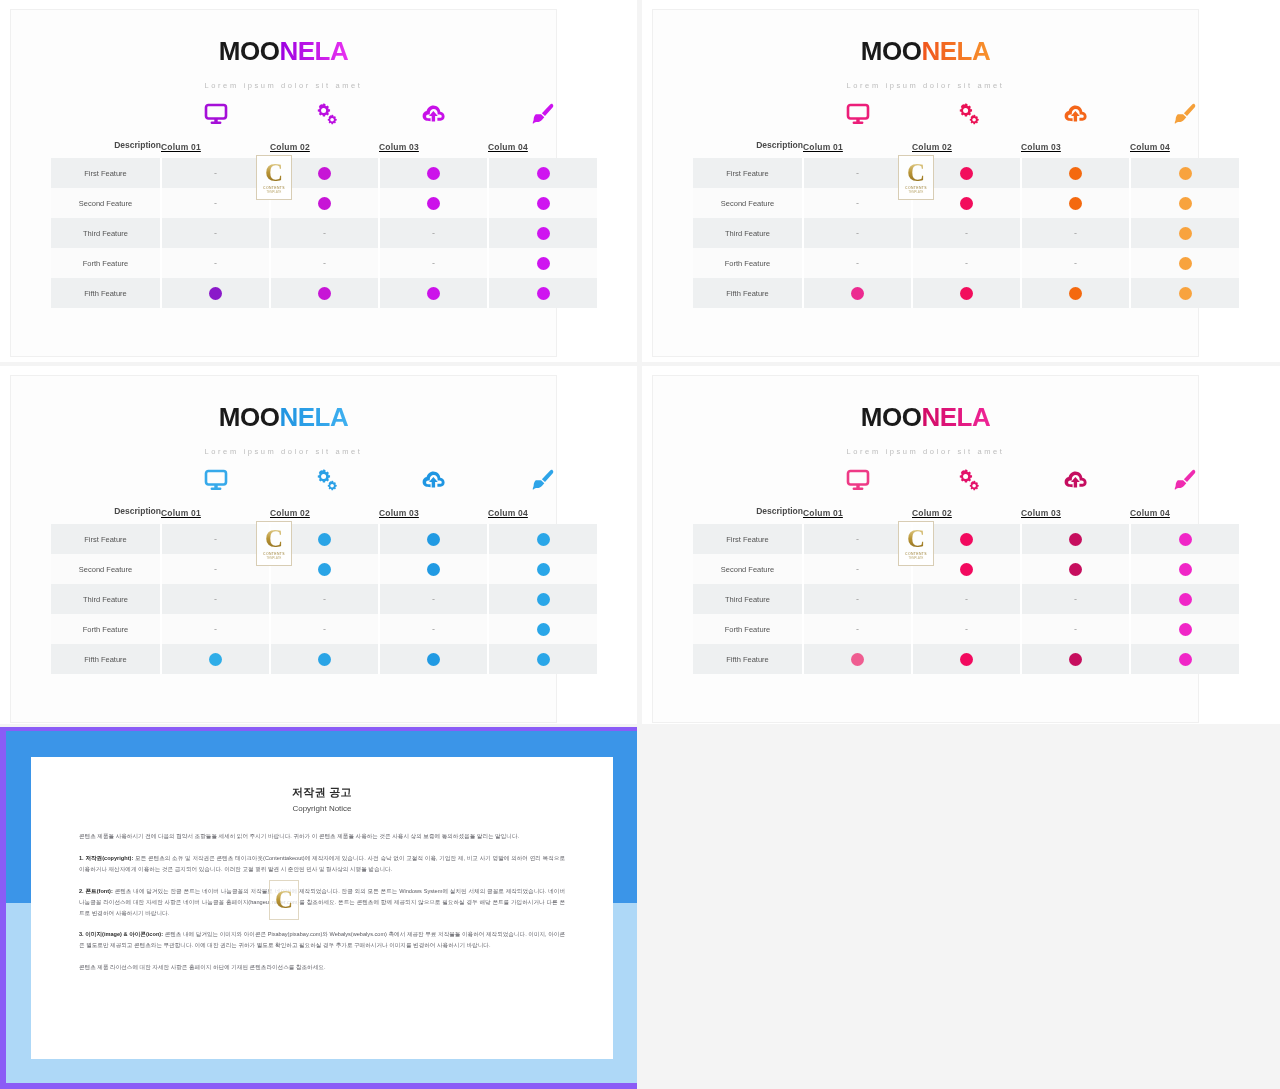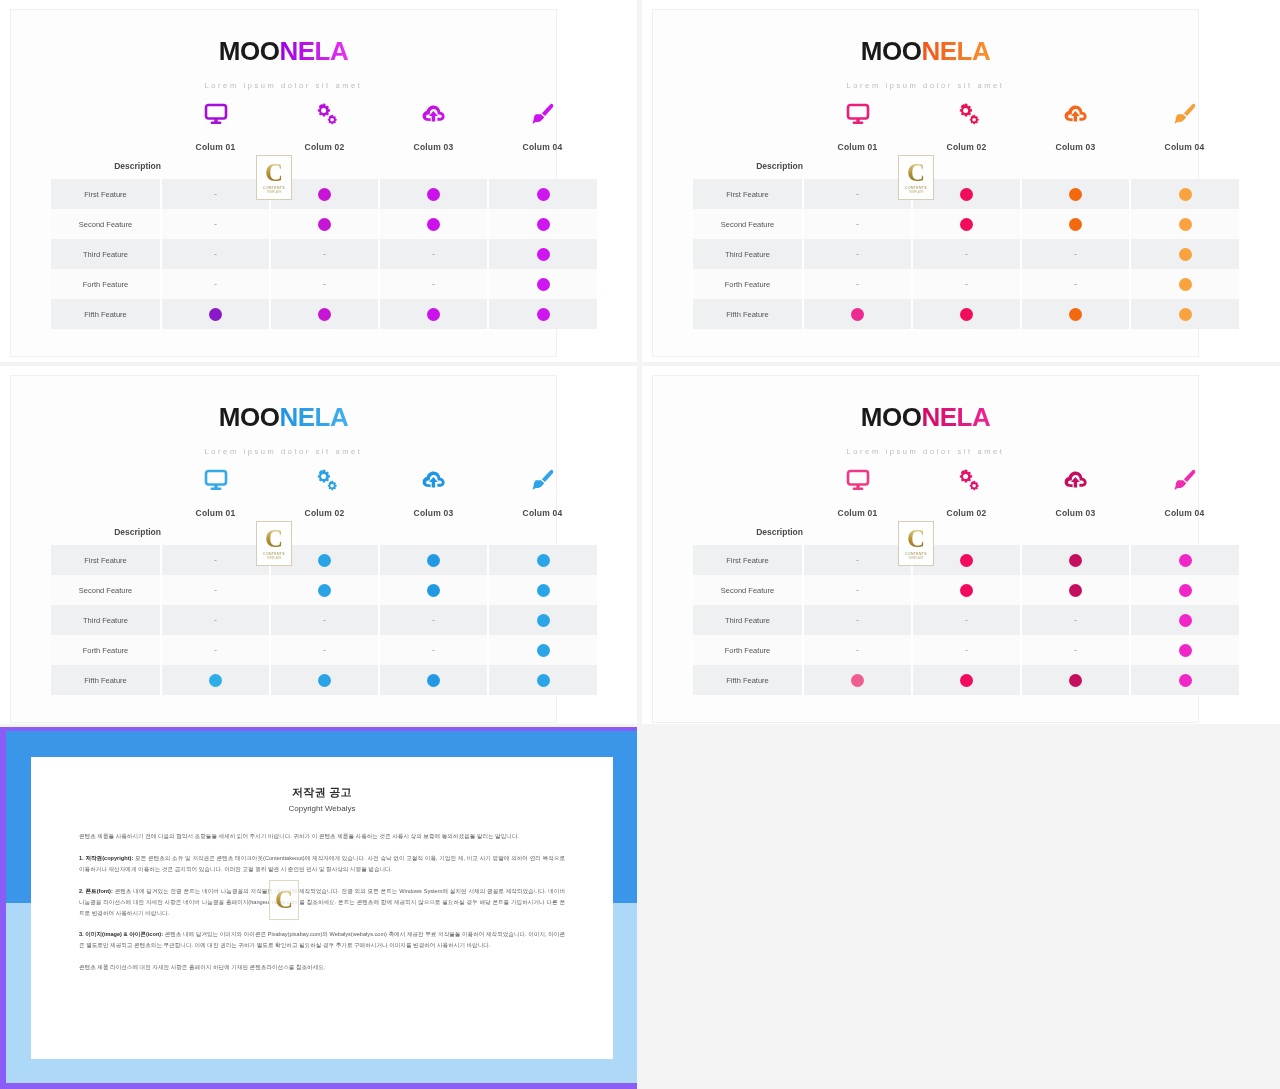--- a/index.html
+++ b/index.html
@@ -56,24 +56,25 @@
     left: 40px;
     top: 92px;
     width: 546px;
     border-collapse: collapse;
     table-layout: fixed;
   }
   .tbl col.c-desc { width: 110px; }
   .tbl col.c-col  { width: 109px; }
 
   .hdr-cell {
-    text-align: center;
+    text-align: left;
     vertical-align: bottom;
-    padding-bottom: 25px;
+    padding-bottom: 4px;
     height: 50px;
+    text-decoration: underline;
   }
   .hdr-icon {
     display: block;
     height: 26px;
     margin: 0 auto 8px auto;
     line-height: 0;
   }
   .hdr-icon svg { display: block; margin: 0 auto; }
   .hdr-label {
     font-size: 8.5px;
@@ -572,21 +573,21 @@
           </div>
         </div>
       </div>
     </div>
 
   <div id="panel-5">
     <div class="cr-frame-top"></div>
     <div class="cr-frame-bot"></div>
     <div class="cr-card">
       <div class="cr-title">저작권 공고</div>
-      <div class="cr-subtitle">Copyright Webalys</div>
+      <div class="cr-subtitle">Copyright Notice</div>
       <div class="cr-body" id="cr-body">
           <div class="cr-p">콘텐츠 제품을 사용하시기 전에 다음의 협약서 조항들을 세세히 읽어 주시기 바랍니다. 귀하가 이 콘텐츠 제품을 사용하는 것은 사용시 상의 보증에 동의하셨음을 알리는 말입니다.</div>
           <div class="cr-p"><b>1. 저작권(copyright):</b> 모든 콘텐츠의 소유 및 저작권은 콘텐츠 테이크아웃(Contenttakeout)에 제작자에게 있습니다. 사전 승낙 없이 교절적 이용, 기업한 제, 비교 사기 영발에 의하여 연리 목적으로 이용하거나 재산자에게 이용하는 것은 금지되어 있습니다. 이러한 교절 행위 발견 시 준안된 민사 및 형사상의 시행을 받습니다.</div>
           <div class="cr-p"><b>2. 폰트(font):</b> 콘텐츠 내에 담겨있는 한글 폰트는 네이버 나눔글꼴의 저작물로 네이버에 제작되었습니다. 한글 외의 모든 폰트는 Windows System에 설치된 서체의 글꼴로 제작되었습니다. 네이버 나눔글꼴 라이선스에 대한 자세한 사항은 네이버 나눔글꼴 홈페이지(hangeul.naver.com)를 참조하세요. 폰트는 콘텐츠에 함께 제공되지 않으므로 필요하실 경우 해당 폰트를 가입하시거나 다른 폰트로 변경하여 사용하시기 바랍니다.</div>
           <div class="cr-p"><b>3. 이미지(image) &amp; 아이콘(icon):</b> 콘텐츠 내에 담겨있는 이미지와 아이콘은 Pixabay(pixabay.com)와 Webalys(webalys.com) 측에서 제공한 무료 저작물을 이용하여 제작되었습니다. 이미지, 아이콘은 별도로만 제공되고 콘텐츠와는 무관합니다. 이에 대한 권리는 귀하가 별도로 확인하고 필요하실 경우 추가로 구매하시거나 이미지를 변경하여 사용하시기 바랍니다.</div>
           <div class="cr-p">콘텐츠 제품 라이선스에 대한 자세한 사항은 홈페이지 하단에 기재된 콘텐츠라이선스를 참조하세요.</div>
         </div>
     </div>
     <div class="cr-wm">
       <span class="wm-c">C</span>

